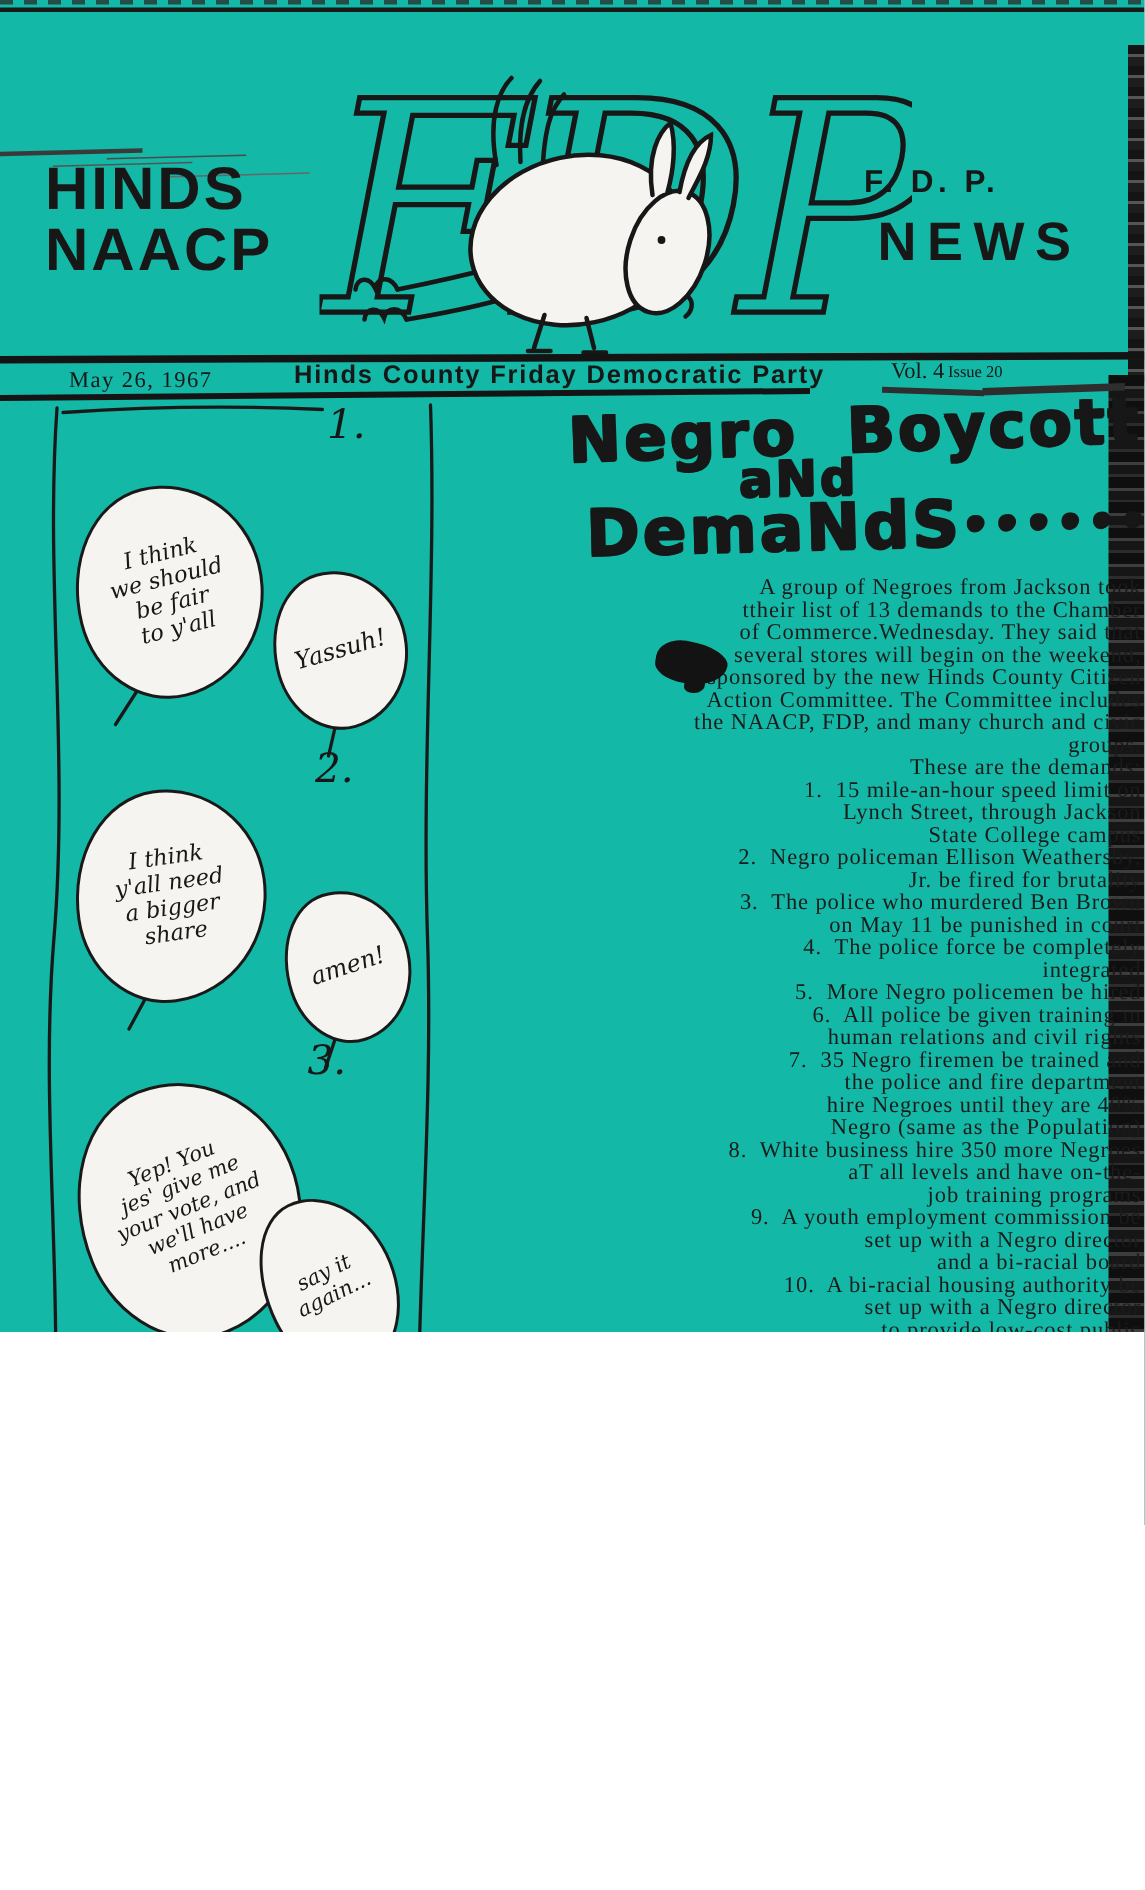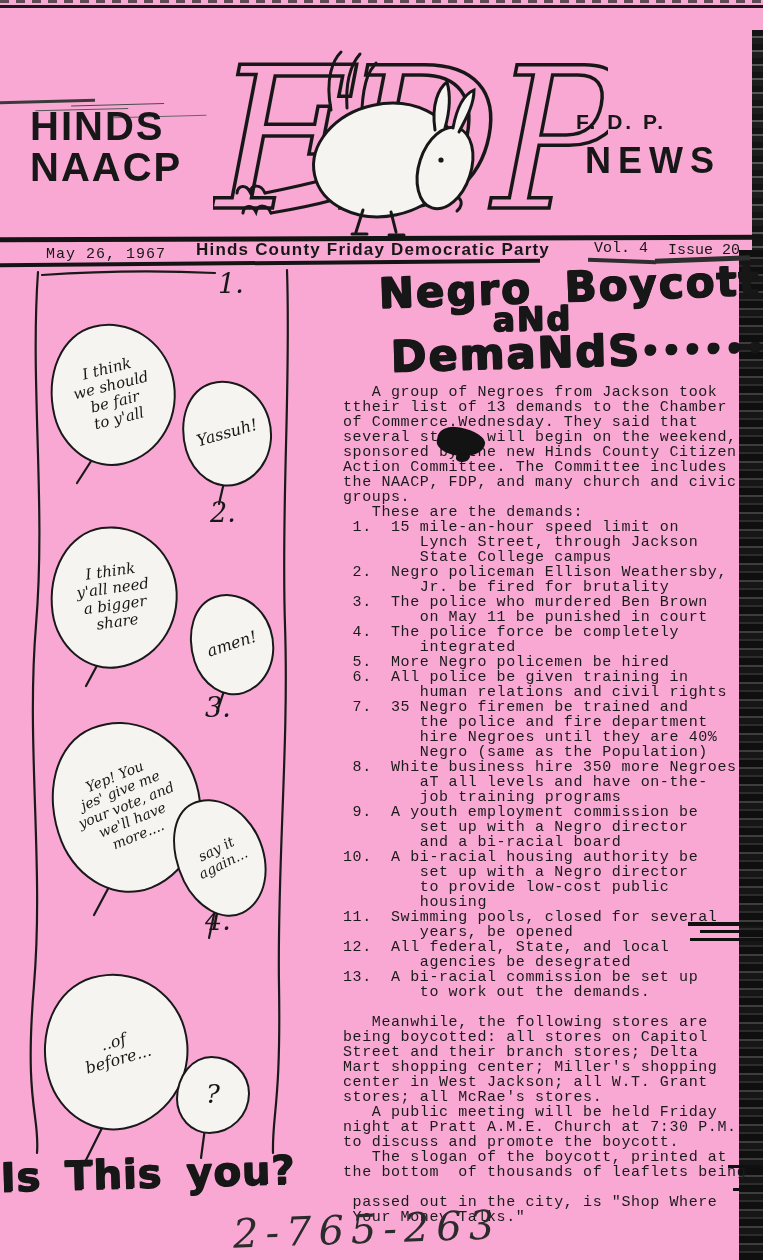--- a/index.html
+++ b/index.html
@@ -1,16 +1,16 @@
 <!DOCTYPE html>
 <html><head>
 <meta charset="utf-8">
 <style>
   html,body{margin:0;padding:0;}
-  .page{position:relative;width:763px;height:1260px;background:#f9a8d4;overflow:hidden;
+  .page{position:relative;width:763px;height:888px;background:#14b8a6;overflow:hidden;
         color:#171717;font-family:"Liberation Sans",sans-serif;}
   .abs{position:absolute;}
 
   
   .top-dots{left:0;top:0;width:763px;height:3px;
     background:repeating-linear-gradient(90deg,#2a2a2a 0 9px,transparent 9px 16px);opacity:.75;}
   .top-rule{left:0;top:5px;width:763px;height:3px;background:#191919;}
   .left-smudge{left:0;top:100px;width:95px;height:3px;background:#3a3a3a;transform:rotate(-1.5deg);
     box-shadow:34px 9px 0 -1px #555,70px 5px 0 -1px #4a4a4a,112px 18px 0 -1px #666;}
   .band-top{left:752px;top:30px;width:11px;height:225px;
@@ -21,24 +21,24 @@
 
   
   .hinds{left:30px;top:106px;font-weight:800;font-size:40px;line-height:41px;letter-spacing:2px;}
   .fdpr1{left:576px;top:110px;font-weight:800;font-size:21px;letter-spacing:3px;}
   .fdpr2{left:585px;top:140px;font-weight:700;font-size:36px;letter-spacing:7px;}
   .logo-svg{left:213px;top:48px;}
 
   
   .bar{background:#141414;}
   .banner-org{left:196px;top:240px;font-weight:800;font-size:17px;letter-spacing:1.2px;}
-  .mono{font-family:Liberation Mono, monospace;}
+  .mono{font-family:Liberation Serif, serif;text-align:right;}
   .banner-date{left:46px;top:246px;font-size:15px;letter-spacing:1px;}
   .banner-vol{left:594px;top:240px;font-size:15px;}
-  .banner-issue{left:668px;top:242px;font-size:15px;}
+  .banner-issue{left:632px;top:242px;font-size:11px;}
 
   
   .panel-num{font-family:"DejaVu Serif",serif;font-style:italic;font-size:27px;}
   .bubble{border:2.5px solid #191919;border-radius:48% 52% 55% 45% / 55% 48% 52% 45%;
     background:#f5f4f0;display:flex;align-items:center;justify-content:center;text-align:center;
     font-family:"DejaVu Serif",serif;font-style:italic;font-size:15px;line-height:1.12;white-space:pre;}
   .caption{left:0px;top:1150px;width:320px;font-weight:900;font-size:40px;letter-spacing:1px;
     word-spacing:9px;transform:rotate(-1.5deg);font-family:"DejaVu Sans",sans-serif;
     text-shadow:1.4px 0 0 currentColor,0 1.2px 0 currentColor;}
 

